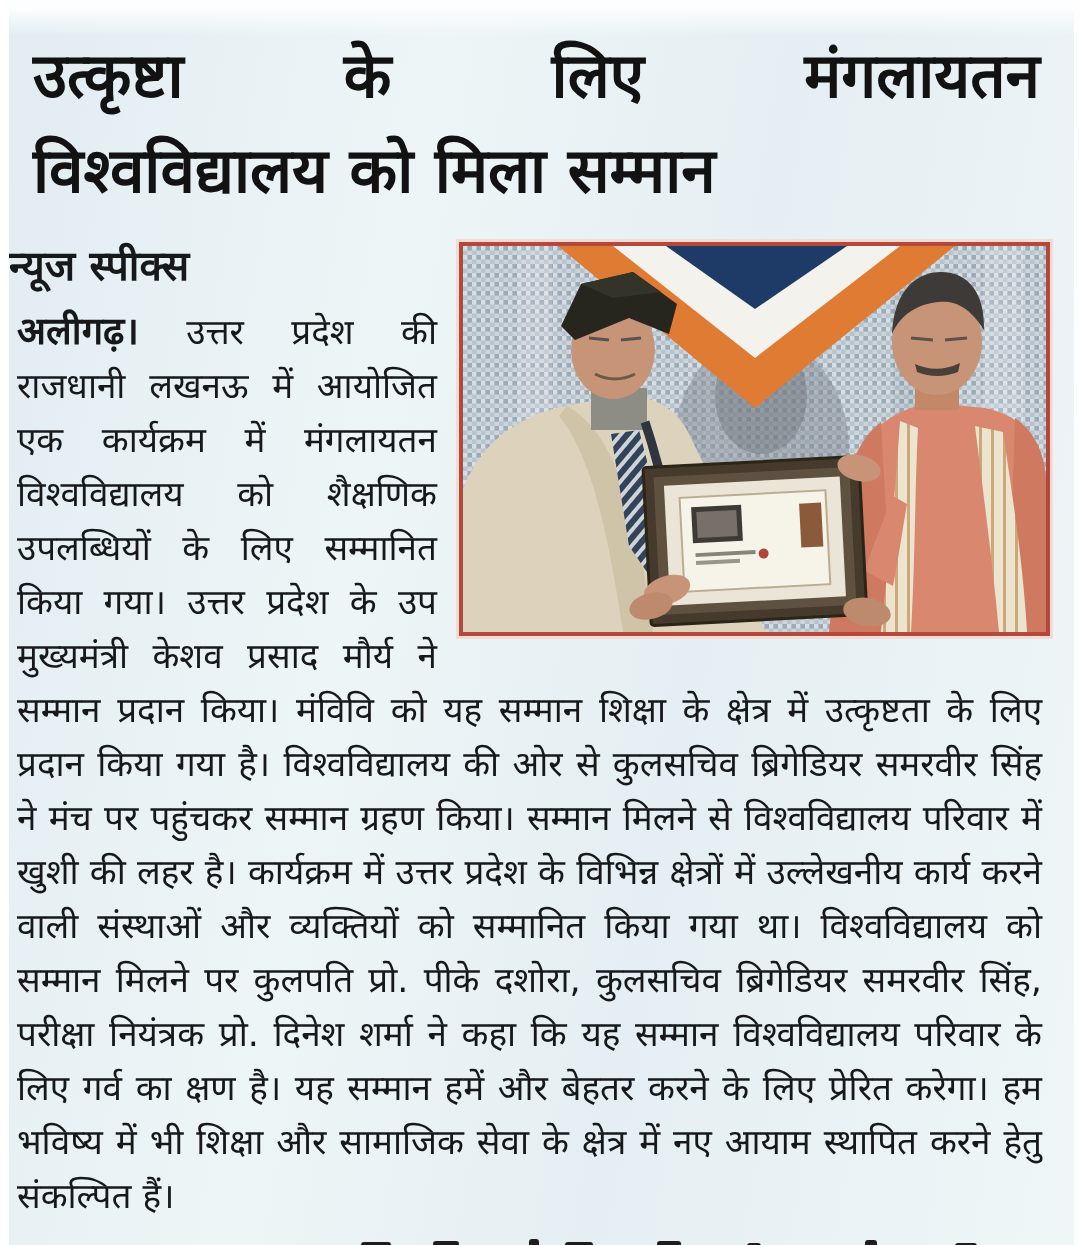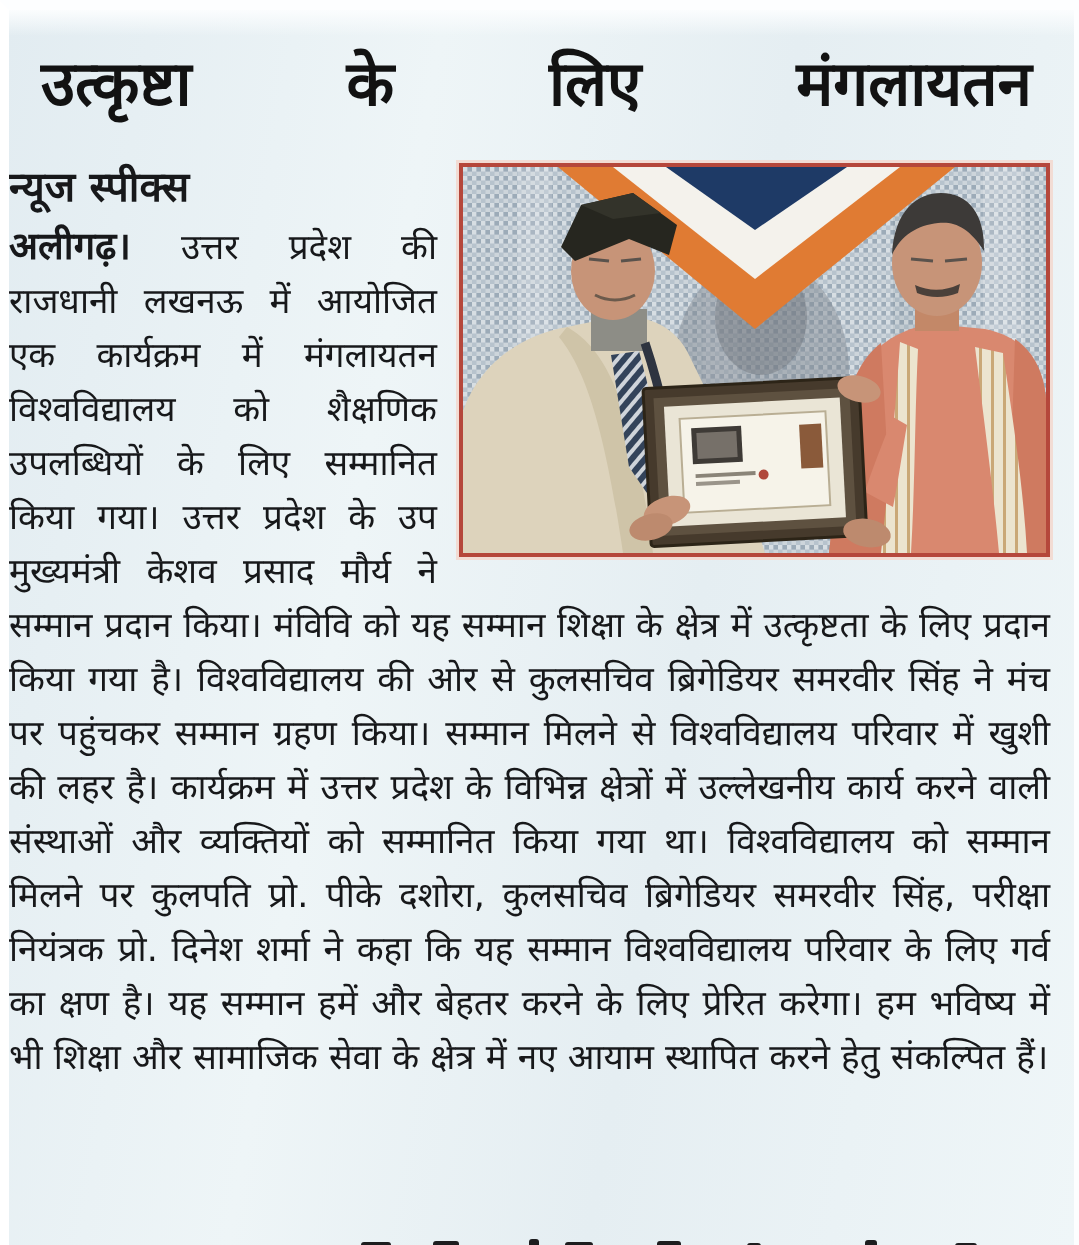--- a/index.html
+++ b/index.html
@@ -14,21 +14,21 @@
       linear-gradient(180deg, #fbfdfe 0px, rgba(251,253,254,0) 26px),
       linear-gradient(100deg, #e2ecf1 0%, #eef5f7 34%, #e5eef2 62%, #eff6f8 100%);
     border-left:9px solid #ffffff;
     border-top:10px solid #fdfeff;
     border-right:5px solid #fdfeff;
     font-family:"DejaVu Sans", sans-serif;
     color:#17181a;
   }
 
   .headline {
-    margin:16px;
+    margin:8px;
     padding:10px 26px 4px 16px;
     font-weight:bold;
     color:#121212;
     letter-spacing:0px;
   }
   .headline .hl1 {
     display:block;
     font-size:62px;
     line-height:95px;
     text-align:justify;
@@ -61,37 +61,38 @@
   }
   .photo-fig svg { display:block; width:100%; height:100%; }
 
   .byline {
     margin:0 0 2px 0;
     font-weight:bold;
     font-size:41px;
     line-height:60px;
     text-align:left;
   }
-  .bodytext { margin:0; }
+  .bodytext { margin:8px; }
   .dateline { font-weight:bold; font-size:38px; }
 
   .cutoff { position:absolute; left:0; bottom:0; width:1079px; height:12px; }
   .cutoff i {
     position:absolute; bottom:-3px;
     background:#1d1d1f; border-radius:3px 3px 0 0;
     display:block;
   }
 </style>
 </head>
 <body>
 
 <div class="page">
 
   <h1 class="headline">
     <span class="hl1">उत्कृष्टा के लिए मंगलायतन</span>
+    <span class="hl2">विश्वविद्यालय को मिला सम्मान</span>
   </h1>
 
   <div class="article">
 
     <figure class="photo-fig">
       <svg viewBox="0 0 583 386" preserveAspectRatio="none" aria-hidden="true">
         <defs>
           <pattern id="tex" width="9" height="9" patternUnits="userSpaceOnUse">
             <rect width="9" height="9" fill="#b7c3cd"></rect>
             <rect width="4.5" height="4.5" fill="#d7dee3"></rect>

